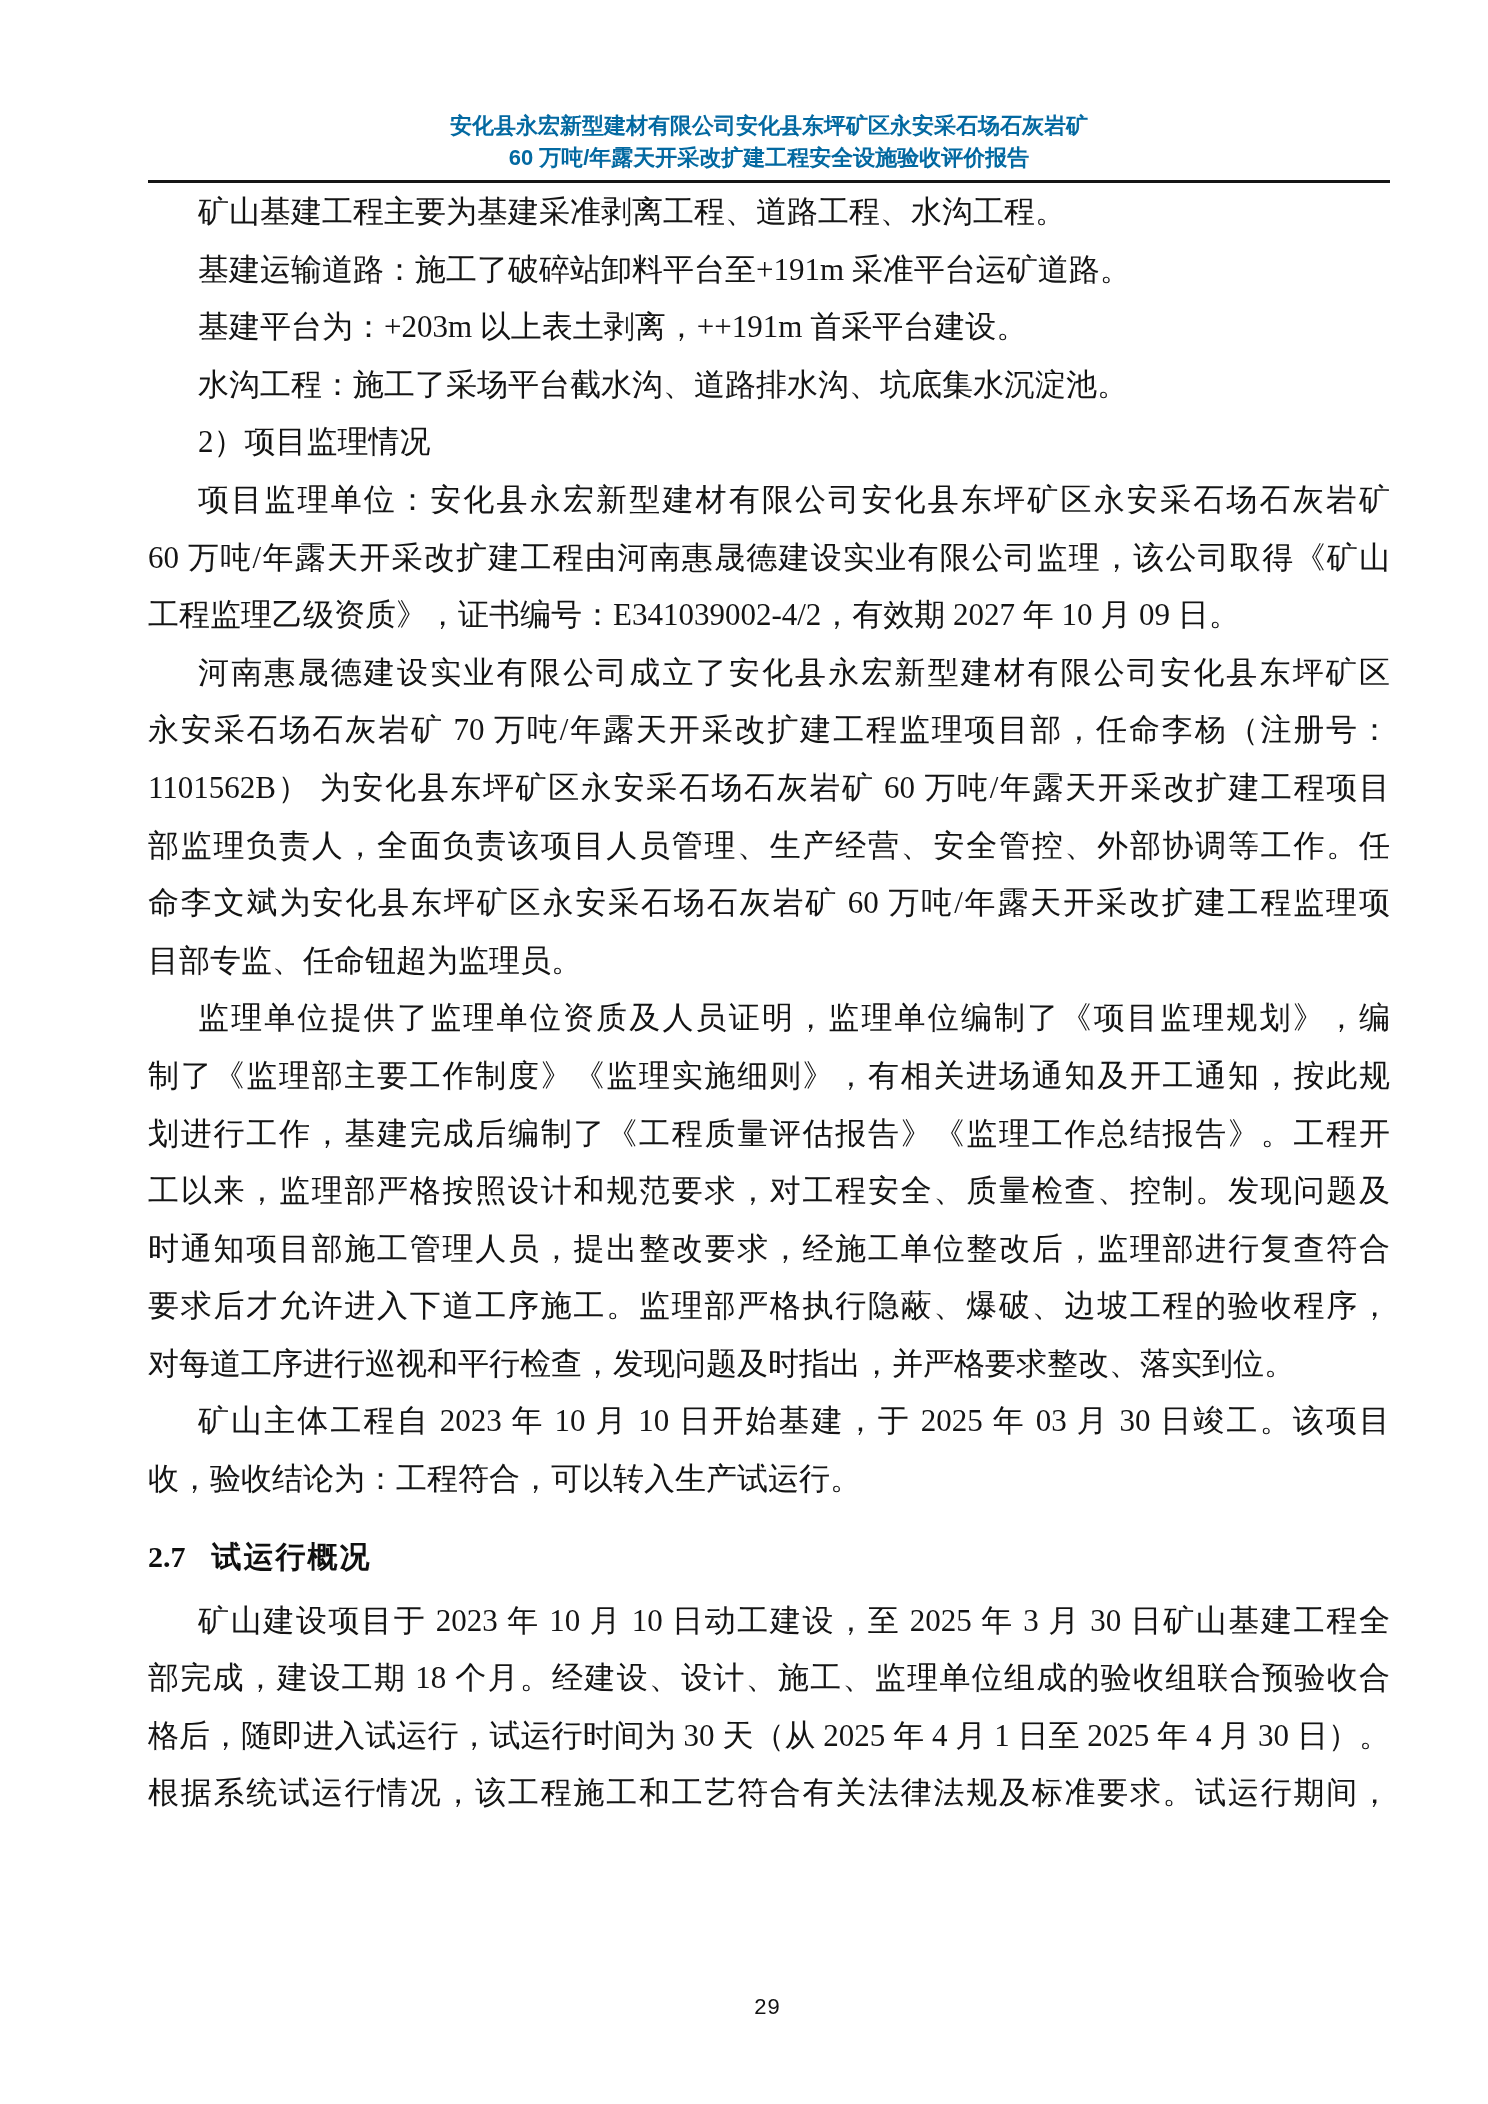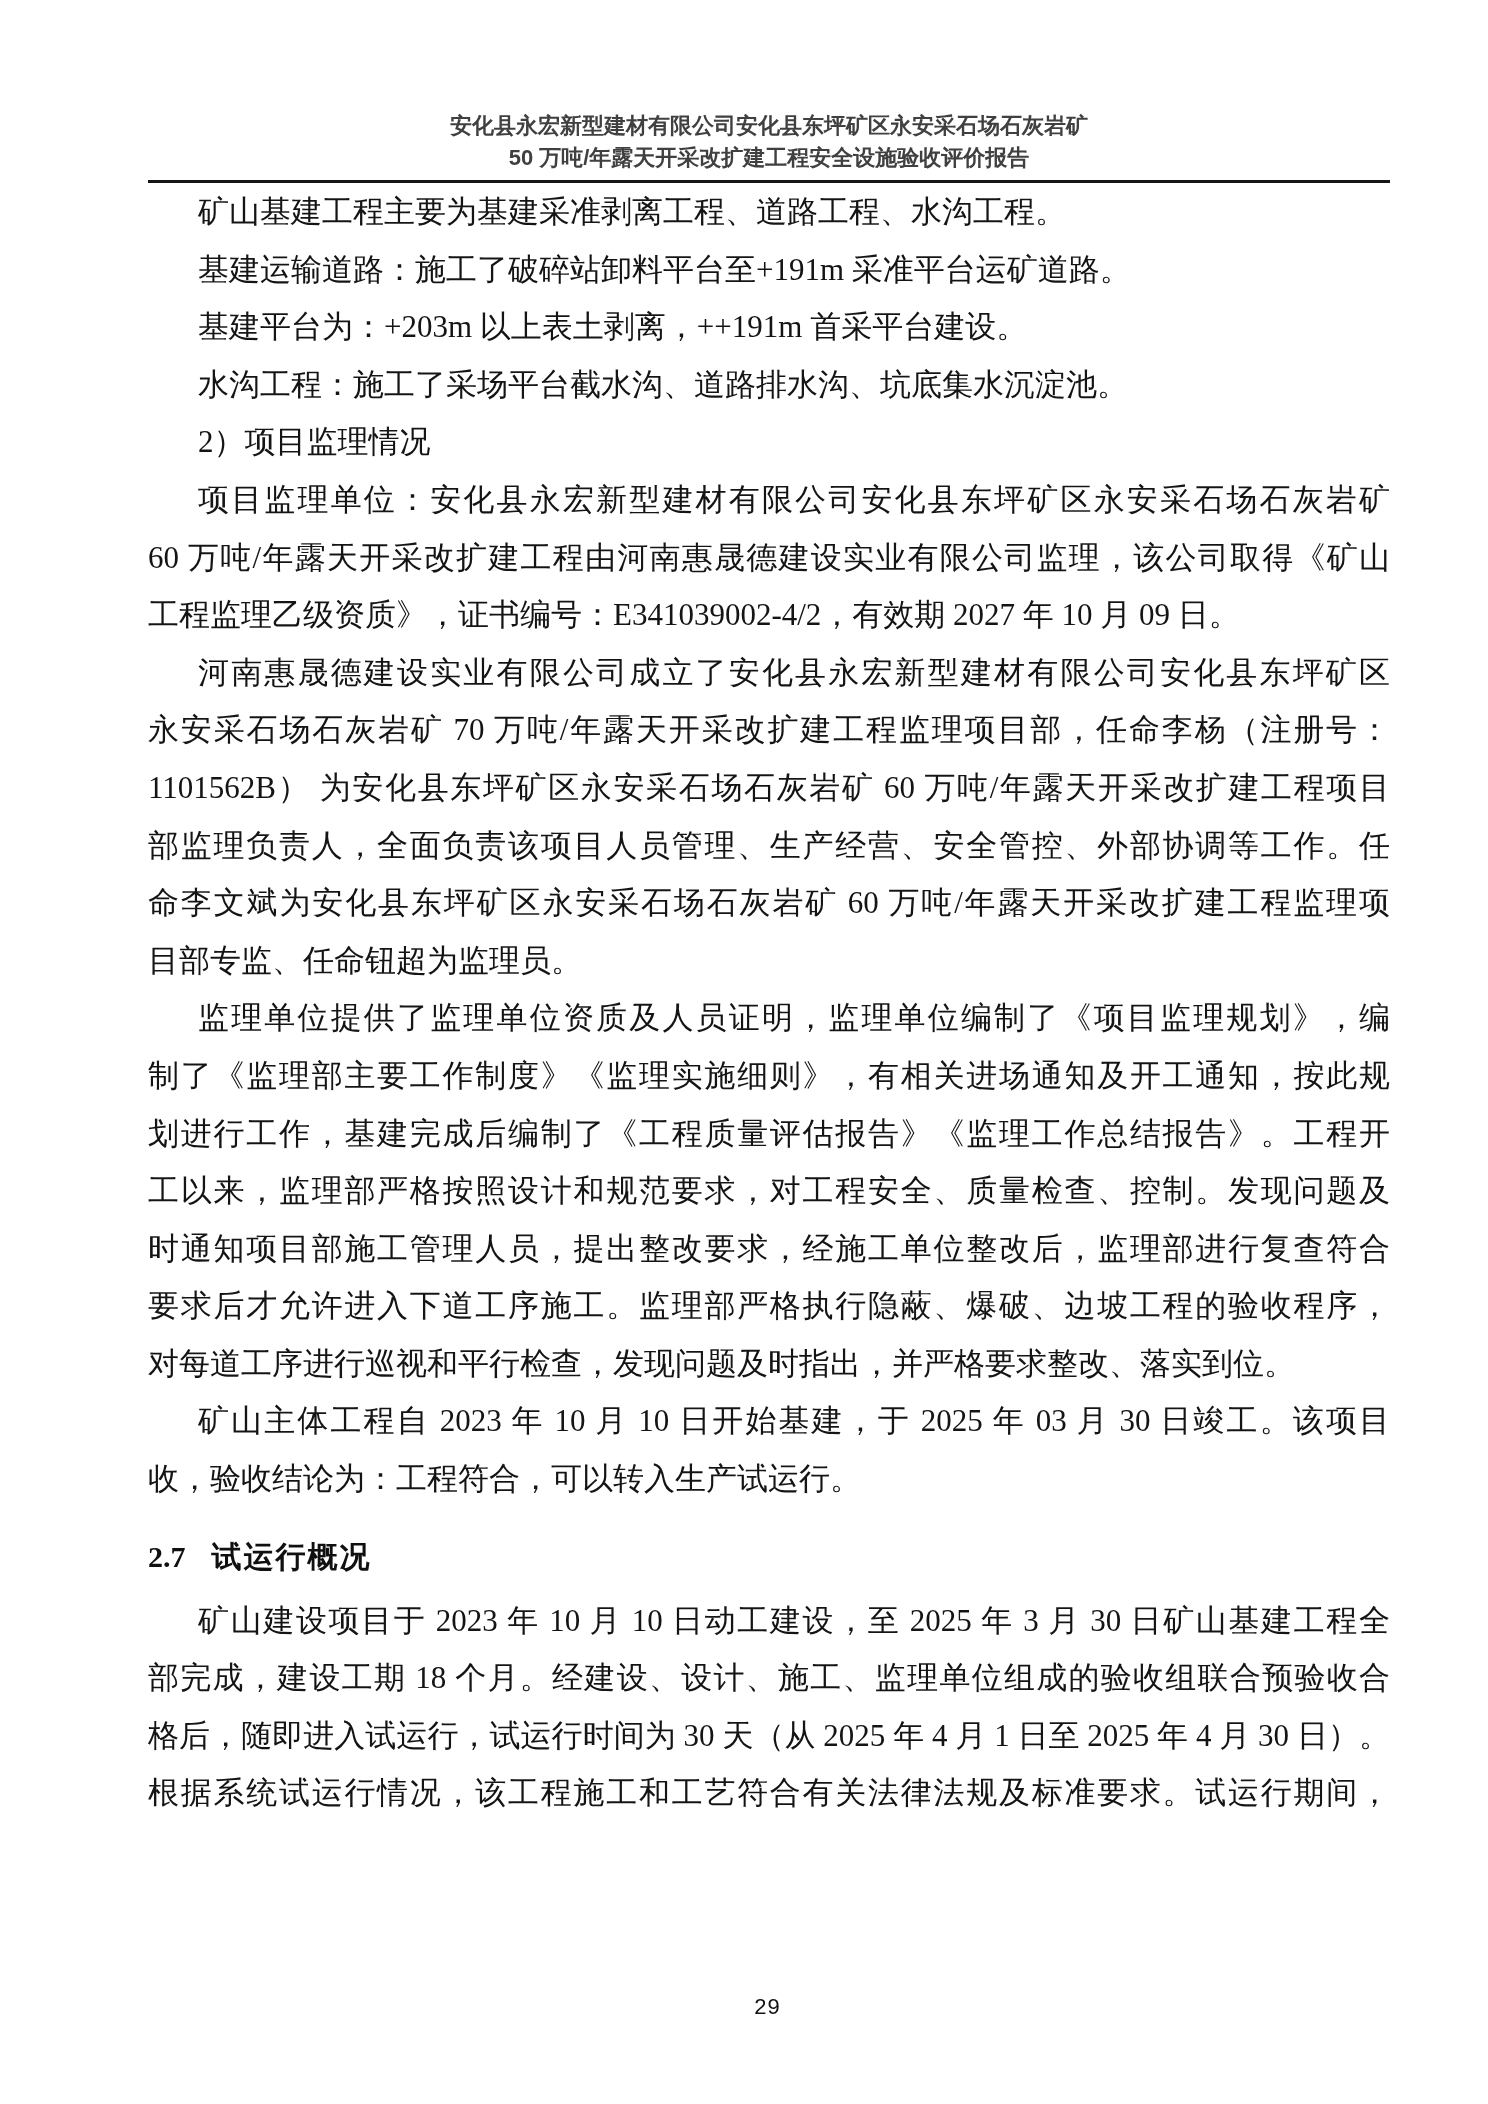--- a/index.html
+++ b/index.html
@@ -18,21 +18,21 @@
     width: 1242px;
     top: 0;
   }
   .header {
     margin-top: 110px;
     text-align: center;
     font-family: "Liberation Sans", "DejaVu Sans", sans-serif;
     font-weight: bold;
     font-size: 22px;
     line-height: 32px;
-    color: #404040;
+    color: #0369a1;
   }
   .header-rule {
     margin-top: 6px;
     height: 0;
     border-top: 3px solid #151515;
   }
   .body-block { margin-top: 0px; }
   .line {
     font-family: "Liberation Serif", "DejaVu Serif", serif;
     font-size: 31px;
@@ -77,21 +77,21 @@
   }
 </style>
 </head>
 <body>
 
 <div class="page">
   <div class="content">
 
     <div class="header">
       <div>安化县永宏新型建材有限公司安化县东坪矿区永安采石场石灰岩矿</div>
-      <div>50 万吨/年露天开采改扩建工程安全设施验收评价报告</div>
+      <div>60 万吨/年露天开采改扩建工程安全设施验收评价报告</div>
     </div>
     <div class="header-rule"></div>
 
     <div class="body-block">
       <div class="line ind noj">矿山基建工程主要为基建采准剥离工程、道路工程、水沟工程。</div>
       <div class="line ind noj">基建运输道路：施工了破碎站卸料平台至+191m 采准平台运矿道路。</div>
       <div class="line ind noj">基建平台为：+203m 以上表土剥离，++191m 首采平台建设。</div>
       <div class="line ind noj">水沟工程：施工了采场平台截水沟、道路排水沟、坑底集水沉淀池。</div>
       <div class="line ind noj">2）项目监理情况</div>
       <div class="line ind">项目监理单位：安化县永宏新型建材有限公司安化县东坪矿区永安采石场石灰岩矿</div>

